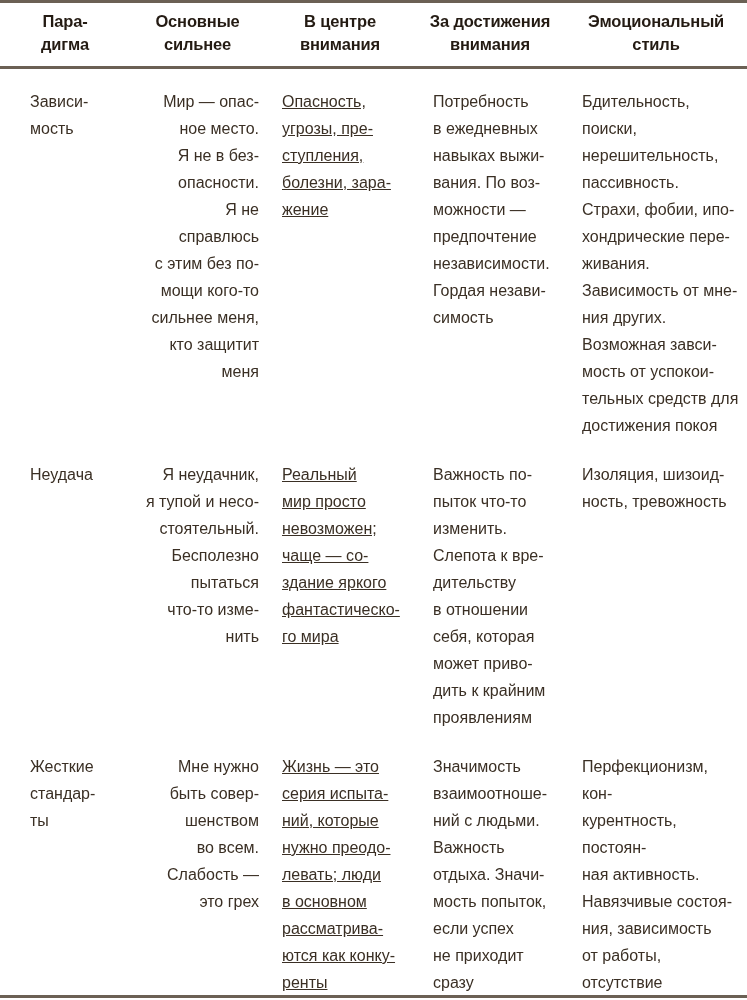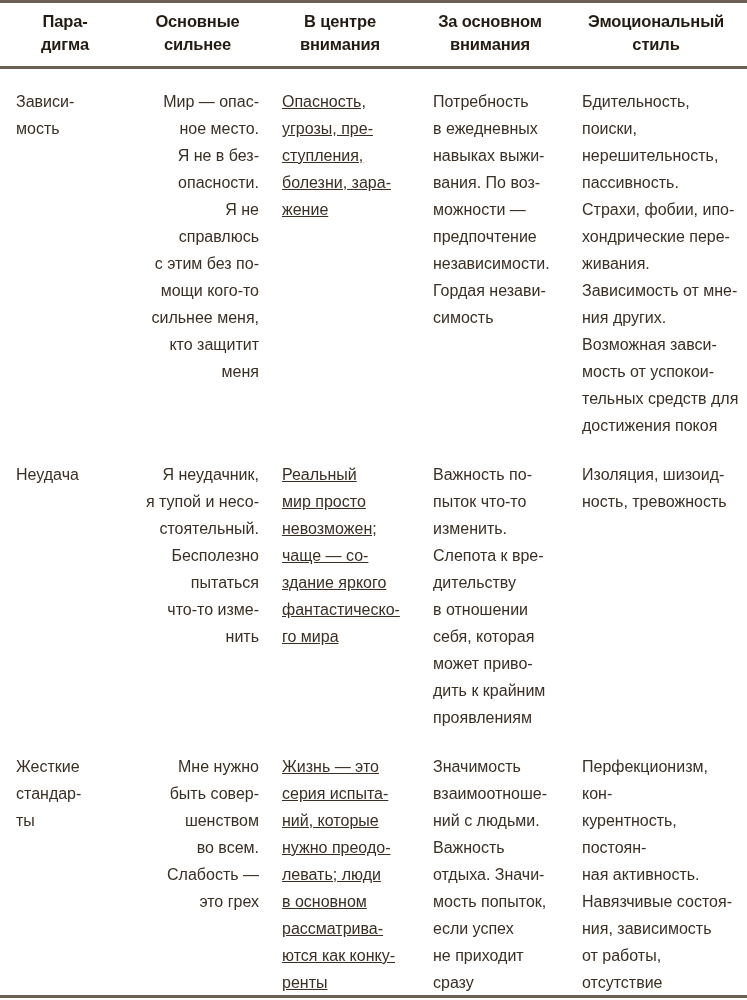--- a/index.html
+++ b/index.html
@@ -69,21 +69,21 @@
     text-align: left;
     font-size: 16px;
     line-height: 27px;
     color: #3a2f24;
     padding: 0;
     box-sizing: border-box;
     white-space: pre-line;
   }
 
   
-  tbody td.col1 { padding-left: 16px;  padding-right: 6px; }
+  tbody td.col1 { padding-left: 30px;  padding-right: 6px; }
   tbody td.col2 { padding-left: 15px;  padding-right: 6px; text-align: right; }
   tbody td.col3 { padding-left: 17px;  padding-right: 4px; text-decoration: underline; }
   tbody td.col4 { padding-left: 18px;  padding-right: 6px; }
   tbody td.col5 { padding-left: 17px;  padding-right: 8px; }
 
   tbody tr.row td { padding-top: 22px; }
   tbody tr.row-1 td { height: 262px; }
   tbody tr.row-2 td { height: 235px; margin-left: 15px; }
   tbody tr.row-3 td { height: 206px; }
   tbody tr.row-4 td { height: 205px; }
@@ -113,21 +113,21 @@
         </th>
         <th>
           <span class="hl">Основные</span>
           <span class="hl">сильнее</span>
         </th>
         <th>
           <span class="hl">В центре</span>
           <span class="hl">внимания</span>
         </th>
         <th>
-          <span class="hl">За основном</span>
+          <span class="hl">За достижения</span>
           <span class="hl">внимания</span>
         </th>
         <th>
           <span class="hl">Эмоциональный</span>
           <span class="hl">стиль</span>
         </th>
       </tr>
     </thead>
     <tbody>
       <tr class="row row-1">

